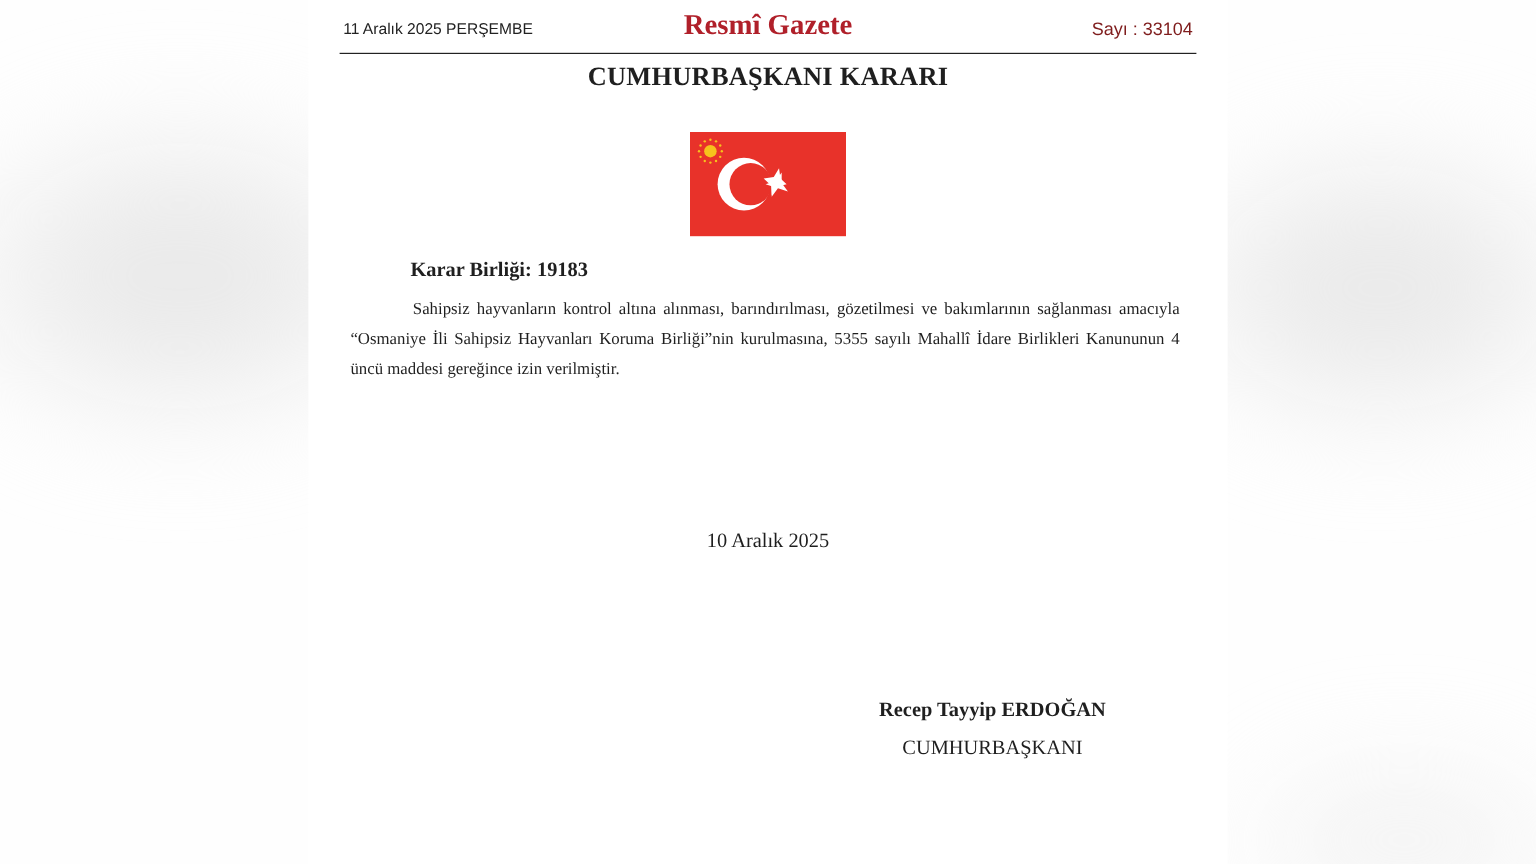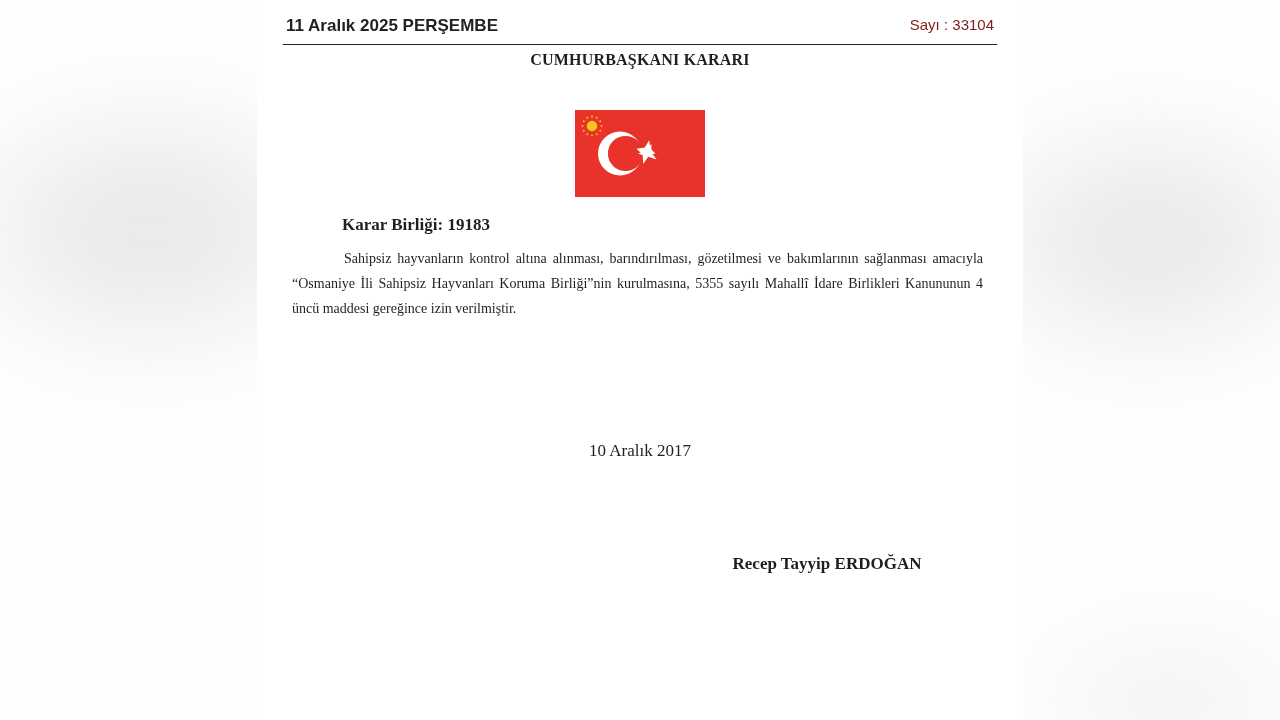--- a/index.html
+++ b/index.html
@@ -42,23 +42,22 @@
     top: 8px;
     width: 714px;
     height: 36px;
     border-bottom: 1.5px solid #222;
   }
   .mast-date {
     position: absolute;
     left: 3px;
     top: 8px;
     font-family: "Liberation Sans", sans-serif;
-    font-size: 17px;
+    font-size: 13px;
     color: #222;
-    font-weight: bold;
   }
   .mast-title {
     position: absolute;
     left: 0;
     right: 0;
     top: 0;
     text-align: center;
     font-family: "Liberation Serif", serif;
     font-weight: bold;
     font-size: 24px;
@@ -74,21 +73,21 @@
   }
 
   .doc-title {
     position: absolute;
     left: 0;
     right: 0;
     top: 51px;
     text-align: center;
     font-family: "Liberation Serif", serif;
     font-weight: bold;
-    font-size: 16px;
+    font-size: 22px;
     color: #1f1f1f;
     letter-spacing: 0.2px;
   }
 
   .flag {
     position: absolute;
     left: 318px;
     top: 110px;
     width: 130px;
     height: 87px;
@@ -127,21 +126,21 @@
     text-align: center;
     font-family: "Liberation Serif", serif;
     font-size: 17px;
     color: #1f1f1f;
   }
 
   .signatory {
     position: absolute;
     left: 440px;
     width: 260px;
-    top: 552px;
+    top: 580px;
     text-align: center;
     font-family: "Liberation Serif", serif;
     color: #1f1f1f;
   }
   .signatory-name {
     font-weight: bold;
     font-size: 17px;
     line-height: 24px;
     display: block;
   }
@@ -157,20 +156,21 @@
 
 <div class="stage">
   <div class="halo halo-left"></div>
   <div class="halo halo-right"></div>
   <div class="halo halo-right-bottom"></div>
 
   <div class="page">
 
     <div class="masthead">
       <span class="mast-date">11 Aralık 2025 PERŞEMBE</span>
+      <span class="mast-title">Resmî Gazete</span>
       <span class="mast-issue">Sayı : 33104</span>
     </div>
 
     <div class="doc-title">CUMHURBAŞKANI KARARI</div>
 
     <div class="flag">
       <svg width="130" height="87" viewBox="0 0 130 87" xmlns="http://www.w3.org/2000/svg">
         <rect x="0" y="0" width="130" height="87" fill="#e8322a"></rect>
 
         <g>
@@ -199,20 +199,21 @@
       </svg>
     </div>
 
     <div class="decision-no">
       <span>Karar Birliği:</span>
       <span>19183</span>
     </div>
 
     <p class="body-text">Sahipsiz hayvanların kontrol altına alınması, barındırılması, gözetilmesi ve bakımlarının sağlanması amacıyla “Osmaniye İli Sahipsiz Hayvanları Koruma Birliği”nin kurulmasına, 5355 sayılı Mahallî İdare Birlikleri Kanununun 4 üncü maddesi gereğince izin verilmiştir.</p>
 
-    <div class="sign-date">10 Aralık 2017</div>
+    <div class="sign-date">10 Aralık 2025</div>
 
     <div class="signatory">
       <span class="signatory-name">Recep Tayyip ERDOĞAN</span>
+      <span class="signatory-title">CUMHURBAŞKANI</span>
     </div>
 
   </div>
 </div>
 
 </body></html>

